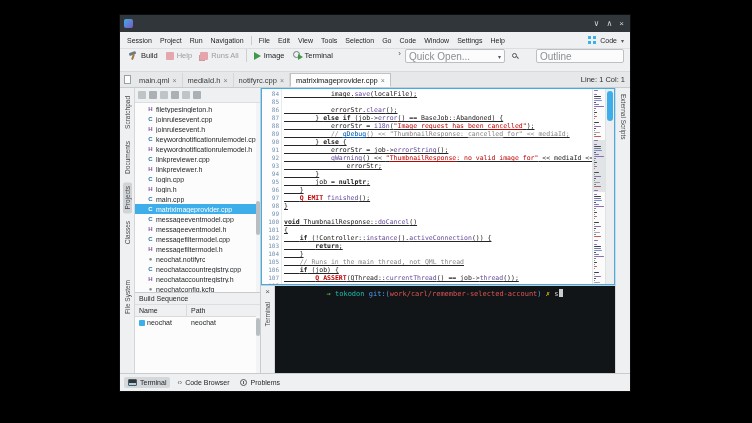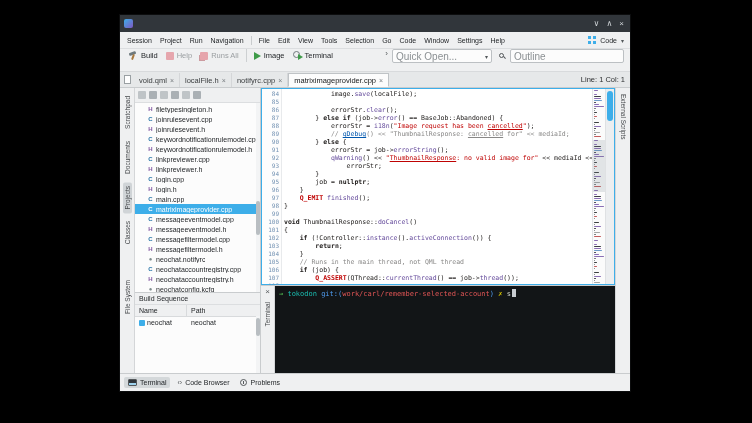--- a/index.html
+++ b/index.html
@@ -42,21 +42,21 @@
   .i-debug{width:0;height:0;border-left:7px solid #3f9b49;border-top:4px solid transparent;border-bottom:4px solid transparent;flex:none;display:inline-block;}
   .i-exec{width:9px;height:9px;position:relative;flex:none;display:inline-block;}
   .i-exec::before{content:"";position:absolute;left:0;top:0;width:7px;height:7px;border:1.5px solid #70797d;border-radius:50%;box-sizing:border-box;}
   .i-exec::after{content:"";position:absolute;right:-1px;bottom:0;width:0;height:0;border-left:5px solid #3f9b49;border-top:3px solid transparent;border-bottom:3px solid transparent;}
   .i-chevron{font-size:8px;color:#54585b;padding:0 2px;margin-left:auto;}
   .tfield{display:flex;align-items:center;background:#fcfcfc;border:1px solid #bcc0c3;border-radius:2px;height:14px;padding:0 3px;box-sizing:border-box;}
   .tfield input{border:none;outline:none;background:transparent;font-family:"Liberation Sans",sans-serif;font-size:10px;color:#4a4e51;width:100%;padding:0;}
   .tfield input::placeholder{color:#8b9093;}
   .qopen{width:100px;margin-left:2px;}
   .outline-group{display:flex;align-items:center;gap:3px;margin-left:6px;padding-right:2px;}
-  .outline{width:114px;}
+  .outline{width:88px;margin-left:13px;}
   .i-mag{width:9px;height:9px;position:relative;flex:none;display:inline-block;}
   .i-mag::before{content:"";position:absolute;left:1px;top:1px;width:5px;height:5px;border:1px solid #54585b;border-radius:50%;box-sizing:border-box;}
   .i-mag::after{content:"";position:absolute;left:5px;top:5px;width:3px;height:1px;background:#54585b;transform:rotate(45deg);}
 
   
   .tabbar{height:15px;display:flex;align-items:center;background:#e6e8e9;border-bottom:1px solid #c9ccce;flex:none;padding-left:2px;}
   .i-doc{width:7px;height:9px;background:#fff;border:1px solid #9aa0a3;box-sizing:border-box;margin:0 3px 0 2px;flex:none;display:inline-block;}
   .tabs{display:flex;height:100%;align-items:flex-end;}
   .tab{display:flex;align-items:center;gap:3px;padding:2px 5px;font-size:7.5px;height:14px;box-sizing:border-box;border-right:1px solid #d4d6d8;color:#3a3d3f;white-space:nowrap;}
   .tab.active{background:#fcfcfc;border:1px solid #bfc3c6;border-bottom:1px solid #fcfcfc;color:#17191b;}
@@ -98,42 +98,42 @@
   .bs-ico{width:6px;height:6px;background:#3daee9;border-radius:1px;display:inline-block;flex:none;}
   .bs-scroll{position:absolute;right:0;top:23px;bottom:0;width:4px;background:#f3f4f5;}
   .bs-thumb{position:absolute;right:0;top:2px;width:4px;height:18px;background:#b9bec2;border-radius:2px;}
 
   
   .maincol{flex:1;display:flex;flex-direction:column;min-width:0;min-height:0;}
   .editor{flex:1;display:flex;min-height:0;border:1px solid #3daee9;box-sizing:border-box;background:#fff;}
   .gutter{width:17px;flex:none;text-align:right;padding:1px 2px 0 0;font:6px/8px "DejaVu Sans Mono",monospace;color:#7291b2;background:#fdfdfd;border-right:1px solid #e8eaec;}
   .gutter div{height:8px;}
   .codearea{flex:1;overflow:hidden;padding:1px 0 0 2px;font:6.5px/8px "DejaVu Sans Mono",monospace;white-space:pre;min-width:0;}
-  .code-line{height:8px;}
+  .code-line{height:8px;text-decoration:underline;}
   .sg-p{color:#1f1c1b;}
   .sg-k{color:#1f1c1b;font-weight:bold;}
   .sg-s{color:#bf0303;}
   .sg-su{color:#bf0303;text-decoration:underline;}
   .sg-c{color:#898887;}
   .sg-cu{color:#898887;text-decoration:underline;}
   .sg-cl{color:#0057ae;text-decoration:underline;}
   .sg-f{color:#644a9b;}
   .sg-m{color:#bf0303;font-weight:bold;}
   .minimap{width:13px;flex:none;background:#fbfbfb;border-left:1px solid #e3e5e7;padding:1px;position:relative;box-sizing:border-box;overflow:hidden;}
   .mm-bar{height:1px;margin-bottom:1px;border-radius:0.5px;}
   .mm-view{position:absolute;left:0;top:26%;width:100%;height:52px;background:rgba(110,125,140,0.18);z-index:1;}
   .vscroll{width:8px;flex:none;background:#eceef0;position:relative;border-left:1px solid #dfe1e3;}
   .vthumb{position:absolute;left:1px;top:2px;width:6px;height:30px;background:#3daee9;border-radius:3px;}
 
   
   .terminal-row{height:87px;flex:none;display:flex;border-top:1px solid #c9ccce;min-width:0;}
   .term-strip{width:13px;background:#eff0f1;border-right:1px solid #d4d6d8;display:flex;flex-direction:column;align-items:center;padding-top:2px;flex:none;}
   .term-close{font-size:8px;color:#5a5e61;line-height:1;}
   .term-label{writing-mode:vertical-rl;transform:rotate(180deg);font-size:6.5px;color:#44474a;margin-top:6px;white-space:nowrap;}
-  .terminal{flex:1;background:#121517;padding:3px 4px;font:7px/9px "DejaVu Sans Mono",monospace;color:#d3d7cf;overflow:hidden;min-width:0;}
+  .terminal{flex:1;background:#121517;padding:3px 4px;font:7px/9px "DejaVu Sans Mono",monospace;color:#d3d7cf;overflow:hidden;min-width:0;text-align:center;}
   .t-arrow{color:#4cae4c;font-weight:bold;}
   .t-cyan{color:#1abcb0;}
   .t-blue{color:#4f9cf0;}
   .t-red{color:#e05555;}
   .t-yellow{color:#d7c500;}
   .t-fg{color:#d3d7cf;}
   .t-cursor{display:inline-block;width:4px;height:8px;background:#c8cdd1;vertical-align:-1px;margin-left:1px;}
 
   
   .statusbar{height:17px;border-top:1px solid #c9ccce;display:flex;align-items:center;gap:3px;padding:0 4px;flex:none;background:#eff0f1;}
@@ -217,25 +217,25 @@
       <div class="tfield outline">
         <input readonly="" placeholder="Outline" style="">
       </div>
     </div>
   </div>
 
   <div class="tabbar">
     <span class="i-doc"></span>
     <div class="tabs">
         <div class="tab">
-          <span class="tab-label">void.qml</span>
+          <span class="tab-label">main.qml</span>
           <span class="tab-close">×</span>
         </div>
         <div class="tab">
-          <span class="tab-label">localFile.h</span>
+          <span class="tab-label">mediaId.h</span>
           <span class="tab-close">×</span>
         </div>
         <div class="tab">
           <span class="tab-label">notifyrc.cpp</span>
           <span class="tab-close">×</span>
         </div>
         <div class="tab active">
           <span class="tab-label">matriximageprovider.cpp</span>
           <span class="tab-close">×</span>
         </div>

